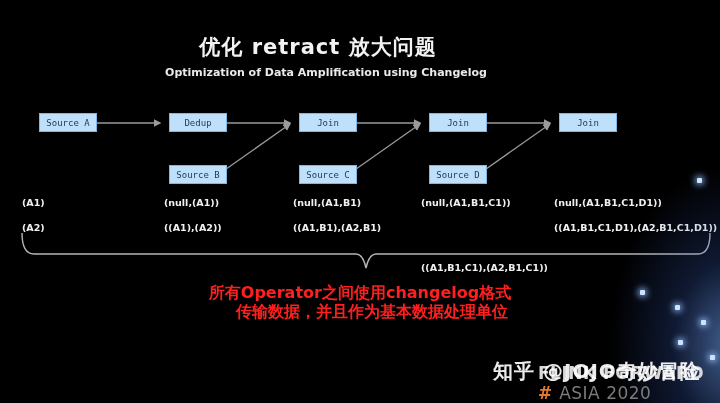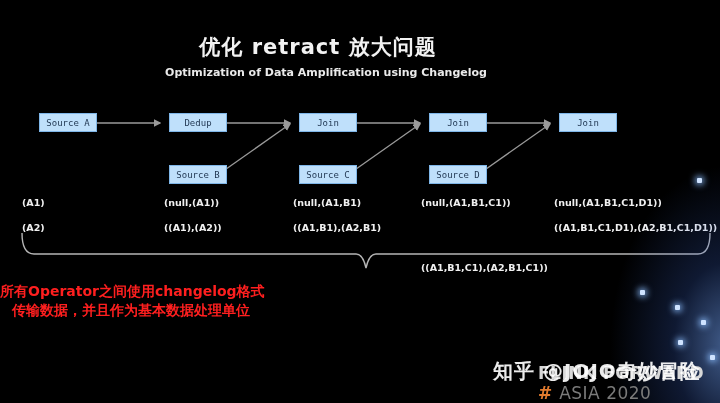--- a/index.html
+++ b/index.html
@@ -8,22 +8,22 @@
   .title { position:absolute; top:33px; left:0; width:636px; text-align:center;
            font-size:21px; font-weight:bold; color:#f2f2f2; letter-spacing:1px; }
   .subtitle { position:absolute; top:66px; left:0; width:652px; text-align:center;
               font-size:11px; font-weight:bold; color:#eaeaea; }
   .box { position:absolute; width:58px; height:19px; background:#bfe0fb;
          border:1px solid #7fb6e8; box-sizing:border-box; color:#1f3550;
          font-family:"DejaVu Sans Mono", monospace; font-size:9px;
          display:flex; align-items:center; justify-content:center;margin-left:8px; }
   svg.edges { position:absolute; left:0; top:0; }
   .row { position:absolute; font-size:9.5px; font-weight:bold; color:#f0f0f0; white-space:nowrap; }
-  .note { position:absolute; left:0; width:720px; text-align:left; color:#ff1f1f;
-          font-size:14px; font-weight:bold; }
+  .note { position:absolute; left:0; width:720px; text-align:center; color:#ff1f1f;
+          font-size:16px; font-weight:bold; }
   .glow { position:absolute; right:-40px; top:150px; width:160px; height:260px;
           background: radial-gradient(ellipse at 80% 75%, rgba(120,170,255,0.55) 0%, rgba(60,100,200,0.25) 30%, rgba(0,0,0,0) 65%); }
   .dot { position:absolute; width:5px; height:5px; border-radius:1px; background:#cfe3ff; box-shadow:0 0 6px 2px rgba(140,190,255,0.8); }
   .wm-event { position:absolute; left:538px; top:363px; font-size:17px; font-weight:bold; color:#d8d8d8; letter-spacing:0.5px; }
   .wm-event .accent { color:#e07a2e; }
   .wm-event .dim { color:#7a7a7a; font-weight:normal; }
   .wm-zhihu { position:absolute; left:493px; top:358px; font-size:20px; color:rgba(255,255,255,0.92); letter-spacing:1px;font-weight:bold; }
 </style>
 </head>
 <body>

